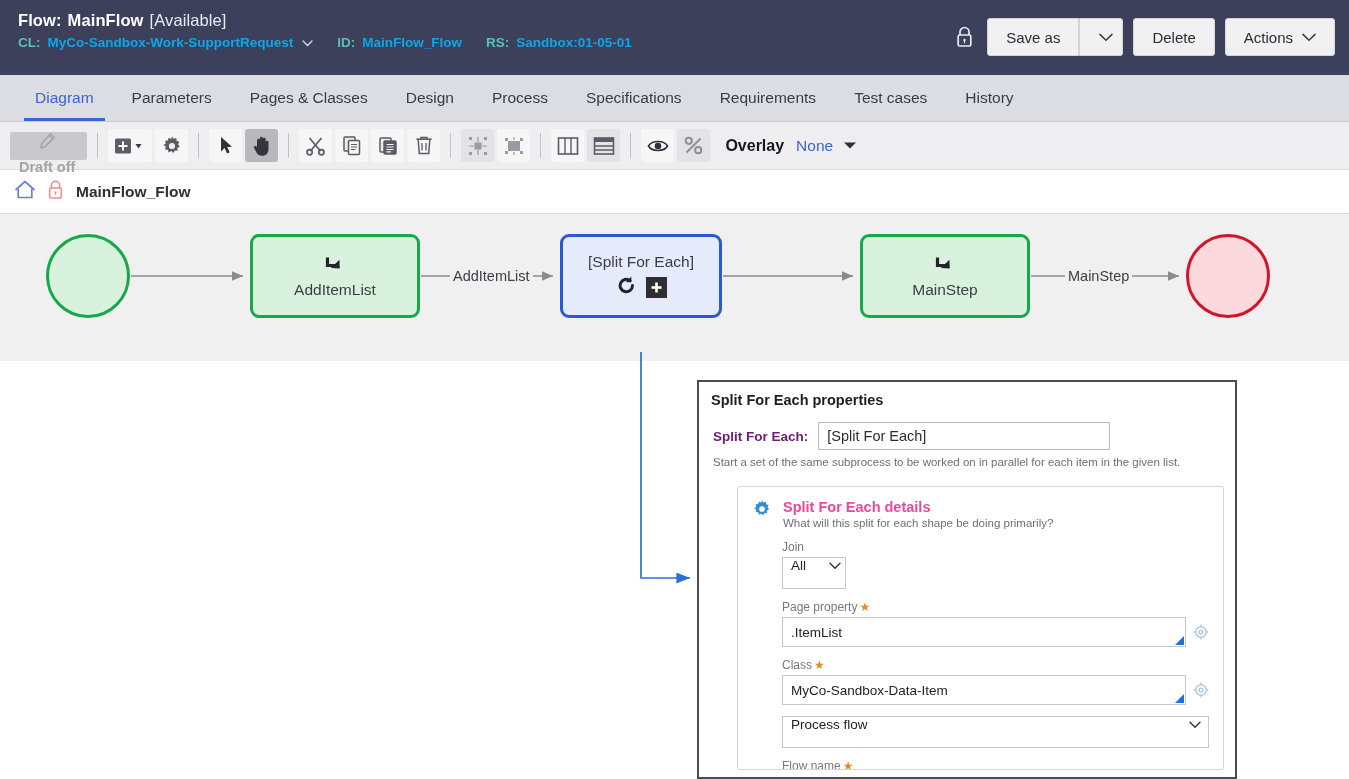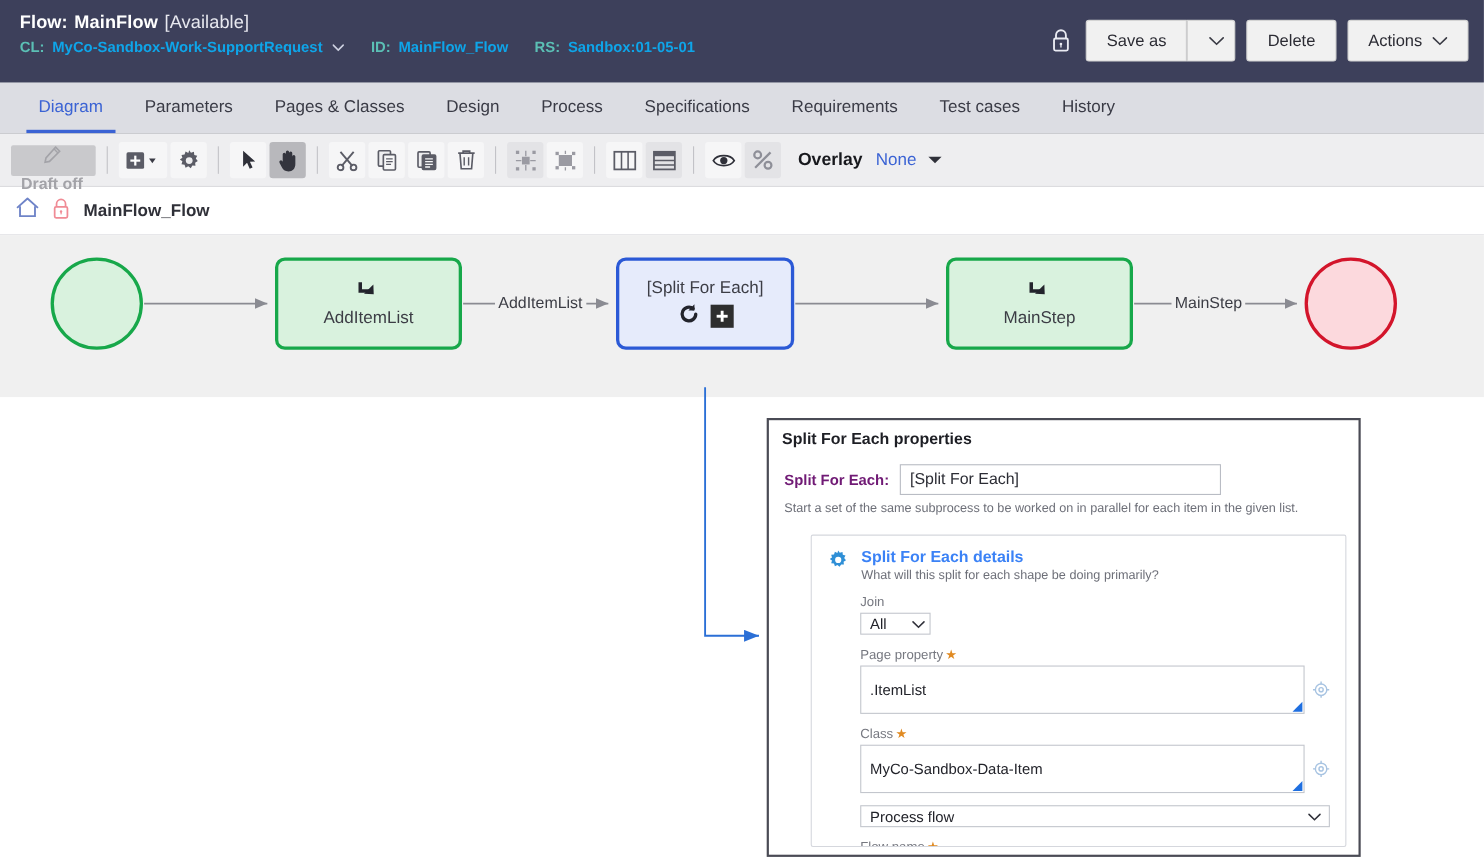--- a/index.html
+++ b/index.html
@@ -203,45 +203,45 @@
   .card {
     margin-top: 18px; margin-left: 24px;
     border: 1px solid #d5d7dd; border-radius: 2px;
     background:#fff;
     padding: 12px 14px 14px 14px;
     width: 487px;
     height: 284px;
     overflow: hidden;
   }
   .card-head { display:flex; align-items:flex-start; gap: 11px; }
-  .card-title { font-size: 14.5px; font-weight:bold; color:#3b82f6; }
+  .card-title { font-size: 14.5px; font-weight:bold; color:#ec4899; }
   .card-sub { font-size: 11.5px; color:#6d6f78; margin-top: 2px; }
 
   .f { margin-top: 11px; padding-left: 30px; position:relative; }
   .f-label { font-size: 12px; color:#767880; margin-bottom: 3px; }
   .req { color:#e08a22; font-size: 12px; margin-left: 2px; }
   .f-ctl { display:flex; align-items:center; gap: 7px; }
   .inp {
     position:relative;
-    border:1px solid #c3c6cd; background:#fff; height:44px;
+    border:1px solid #c3c6cd; background:#fff; height:30px;
     width: 445px;
     display:flex; align-items:center;
     padding: 0 8px;
     font-size: 13.5px; color:#22232a;
   }
   .corner {
     position:absolute; right:1px; bottom:1px;
     width:0; height:0;
     border-left: 9px solid transparent;
     border-bottom: 9px solid #1f6fe0;
   }
   .sel-box {
-    border:1px solid #c3c6cd; background:#fff; height:20px;
+    border:1px solid #c3c6cd; background:#fff; height:32px;
     width: 445px;
-    display:flex; align-items:center; justify-content:space-between;
+    display:flex; justify-content:space-between;
     padding: 0 7px 0 8px;
     font-size: 13.5px; color:#22232a; cursor:pointer;
   }
   .sel-box.narrow { width: 64px; padding-right: 4px; }
   .target-ic { width: 16px; height: 16px; display:flex; flex:0 0 auto; }
 </style>
 </head>
 <body>
 
 <div id="app">

